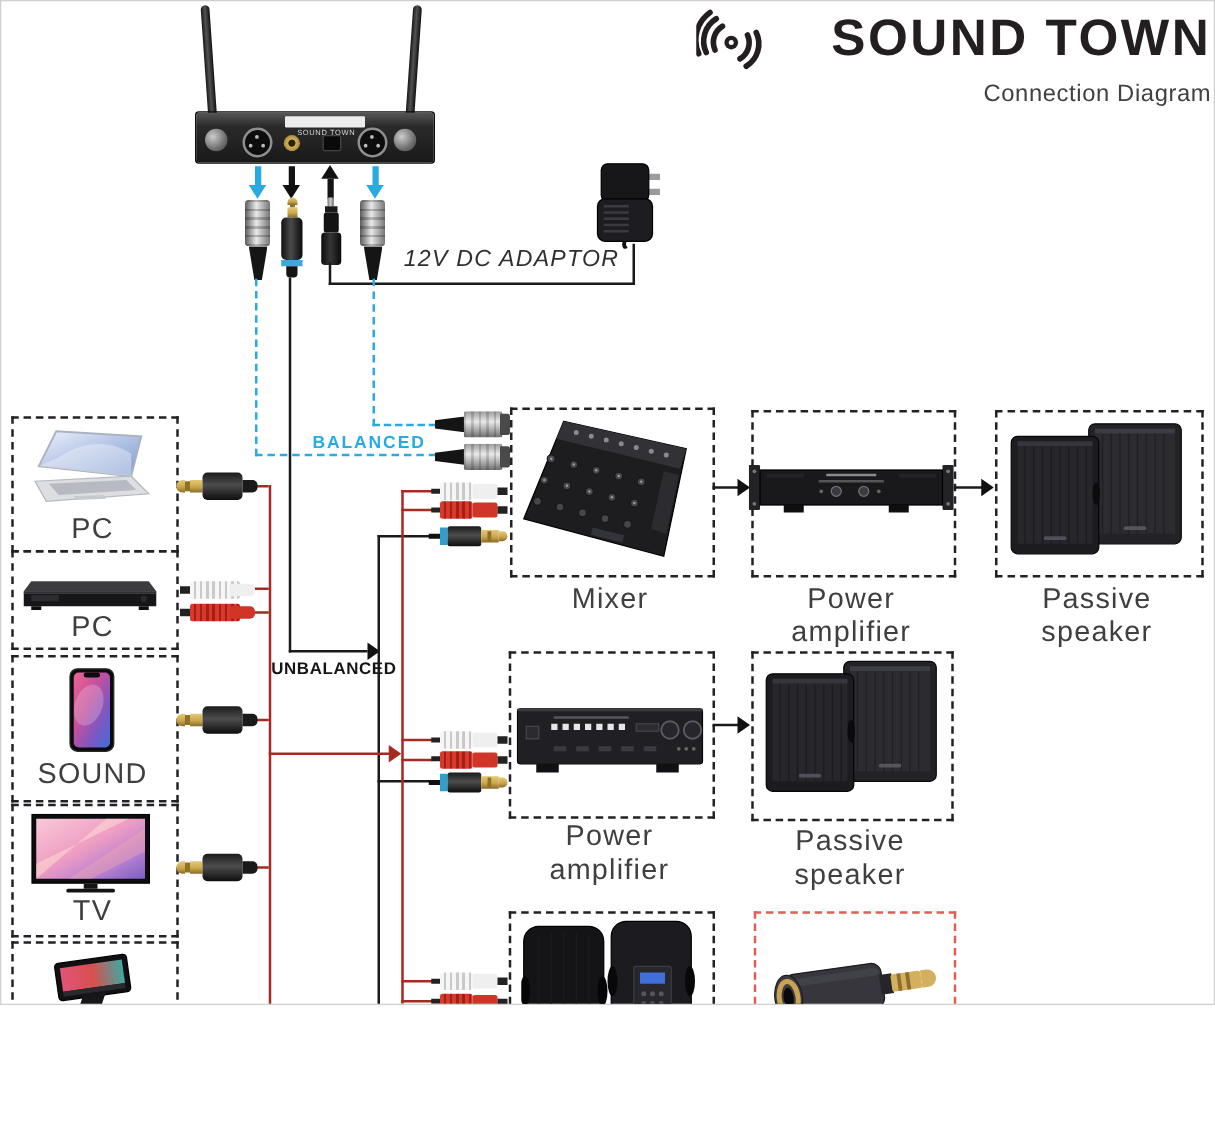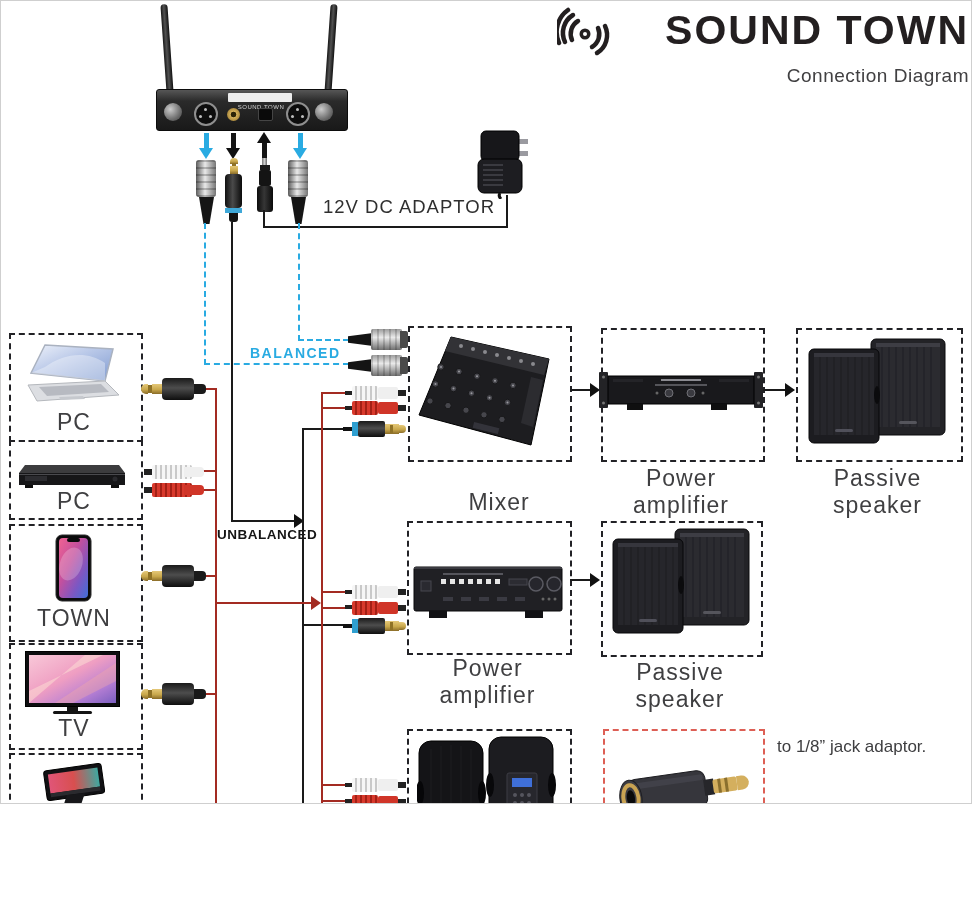--- a/index.html
+++ b/index.html
@@ -111,21 +111,21 @@
   <div class="abs" style="left:261px;top:157px;width:5px;height:7px;background:linear-gradient(90deg,#777,#ccc,#666);"></div>
   <div class="abs" style="left:259px;top:164px;width:10px;height:5px;background:#1a1a1a;"></div>
   <div class="abs" style="left:258px;top:169px;width:12px;height:16px;background:#141414;border-radius:2px;"></div>
   <div class="abs" style="left:256px;top:185px;width:16px;height:26px;background:linear-gradient(90deg,#0c0c0c,#363636 45%,#0a0a0a);border-radius:3px;"></div>
   <div class="xlrf-barrel" style="left:287px;top:159px;"></div>
   <div class="xlrf-boot" style="left:290px;top:196px;"></div>
 
   <div class="w" style="left:262px;top:209px;width:2px;height:18px;"></div>
   <div class="w" style="left:262px;top:225px;width:245px;height:2px;"></div>
   <div class="w" style="left:505px;top:194px;width:2px;height:33px;"></div>
-  <div class="abs" style="left:322px;top:195px;font-size:18.5px;letter-spacing:1px;color:#2f2f2f;">12V DC ADAPTOR</div>
+  <div class="abs" style="left:322px;top:195px;font-size:18.5px;letter-spacing:1px;color:#2f2f2f;font-style:italic;">12V DC ADAPTOR</div>
   <svg class="abs" style="left:474px;top:124px" width="54" height="74" viewBox="0 0 54 74">
     <rect x="42" y="14" width="11" height="5" fill="#9a9aa0"></rect>
     <rect x="42" y="26" width="11" height="5" fill="#9a9aa0"></rect>
     <rect x="6" y="6" width="38" height="30" rx="5" fill="#17171a" stroke="#000"></rect>
     <rect x="3" y="34" width="44" height="34" rx="6" fill="#1d1d21" stroke="#000"></rect>
     <path d="M8 40 h20 M8 45 h20 M8 50 h20 M8 55 h20 M8 60 h20" stroke="#3a3a40" stroke-width="2"></path>
     <path d="M25 68 q-2 3 1 6" stroke="#111" stroke-width="3" fill="none"></path>
   </svg>
 
   <div class="bdv" style="left:203px;top:222px;height:142px;"></div>
@@ -167,21 +167,21 @@
   <div class="w red" style="left:320px;top:783px;width:25px;height:2px;"></div>
   <div class="w red" style="left:320px;top:799px;width:25px;height:2px;"></div>
 
   <div class="dbox" style="left:8px;top:332px;width:130px;height:105px;"></div>
   <div class="dbox" style="left:8px;top:439px;width:130px;height:76px;"></div>
   <div class="dbox" style="left:8px;top:523px;width:130px;height:114px;"></div>
   <div class="dbox" style="left:8px;top:642px;width:130px;height:103px;"></div>
   <div class="dbox" style="left:8px;top:752px;width:130px;height:155px;"></div>
   <div class="devlbl" style="left:8px;top:408px;width:130px;">PC</div>
   <div class="devlbl" style="left:8px;top:487px;width:130px;">PC</div>
-  <div class="devlbl" style="left:8px;top:604px;width:130px;">TOWN</div>
+  <div class="devlbl" style="left:8px;top:604px;width:130px;">SOUND</div>
   <div class="devlbl" style="left:8px;top:714px;width:130px;">TV</div>
   <div class="devlbl" style="left:24px;top:874px;width:130px;">VOD</div>
 
   <svg class="abs" style="left:24px;top:342px" width="96" height="64" viewBox="0 0 96 64">
     <defs>
         <linearGradient id="lg1" x1="0" y1="0" x2="1" y2="1">
       <stop offset="0" stop-color="#eef2fa"></stop>
           <stop offset=".45" stop-color="#b9c8e8"></stop>
           <stop offset="1" stop-color="#7e9ad0"></stop>
     </linearGradient>
@@ -281,21 +281,21 @@
   <div class="abs rca-solid-r" style="left:183px;top:836px;width:20px;height:10px;border-radius:0 4px 4px 0;"></div>
 
   <div class="dbox" style="left:407px;top:325px;width:160px;height:132px;"></div>
   <div class="dbox" style="left:600px;top:327px;width:160px;height:130px;"></div>
   <div class="dbox" style="left:795px;top:327px;width:163px;height:130px;"></div>
   <div class="dbox" style="left:406px;top:520px;width:161px;height:130px;"></div>
   <div class="dbox" style="left:600px;top:520px;width:158px;height:132px;"></div>
   <div class="dbox" style="left:406px;top:728px;width:161px;height:129px;"></div>
   <div class="dbox red" style="left:602px;top:728px;width:158px;height:129px;"></div>
 
-  <div class="devlbl" style="left:418px;top:464px;width:160px;margin-top:24px;">Mixer</div>
+  <div class="devlbl" style="left:407px;top:464px;width:160px;">Mixer</div>
   <div class="devlbl" style="left:600px;top:464px;width:160px;">Power amplifier</div>
   <div class="devlbl" style="left:795px;top:464px;width:163px;">Passive speaker</div>
   <div class="devlbl" style="left:406px;top:654px;width:161px;">Power amplifier</div>
   <div class="devlbl" style="left:600px;top:658px;width:158px;">Passive speaker</div>
 
   <div class="w" style="left:569px;top:388px;width:22px;height:2px;"></div>
   <div class="ah-r" style="left:589px;top:382px;"></div>
   <div class="w" style="left:762px;top:388px;width:24px;height:2px;"></div>
   <div class="ah-r" style="left:784px;top:382px;"></div>
   <div class="w" style="left:569px;top:578px;width:22px;height:2px;"></div>
@@ -497,16 +497,15 @@
   <div class="abs rca-solid-r" style="left:377px;top:795px;width:20px;height:12px;border-radius:2px;"></div>
   <div class="abs" style="left:397px;top:798px;width:8px;height:6px;background:#222;"></div>
   <div class="abs" style="left:342px;top:817px;width:10px;height:4px;background:#111;"></div>
   <div class="abs" style="left:351px;top:812px;width:6px;height:14px;background:#2f9fd0;"></div>
   <div class="jackbody" style="left:357px;top:811px;width:27px;height:16px;border-radius:2px;"></div>
   <div class="abs gold" style="left:384px;top:814px;width:14px;height:10px;"></div>
   <div class="abs" style="left:389px;top:815px;width:3px;height:8px;background:#8f7226;"></div>
   <div class="abs gold" style="left:398px;top:815px;width:7px;height:8px;border-radius:0 4px 4px 0;"></div>
 
   <div class="abs" style="left:776px;top:733px;width:196px;font-size:17px;line-height:26px;color:#3e3e40;white-space:nowrap;">
-    <div>to 1/8” jack adaptor.</div>
   </div>
 
 </div>
 
 </body></html>

